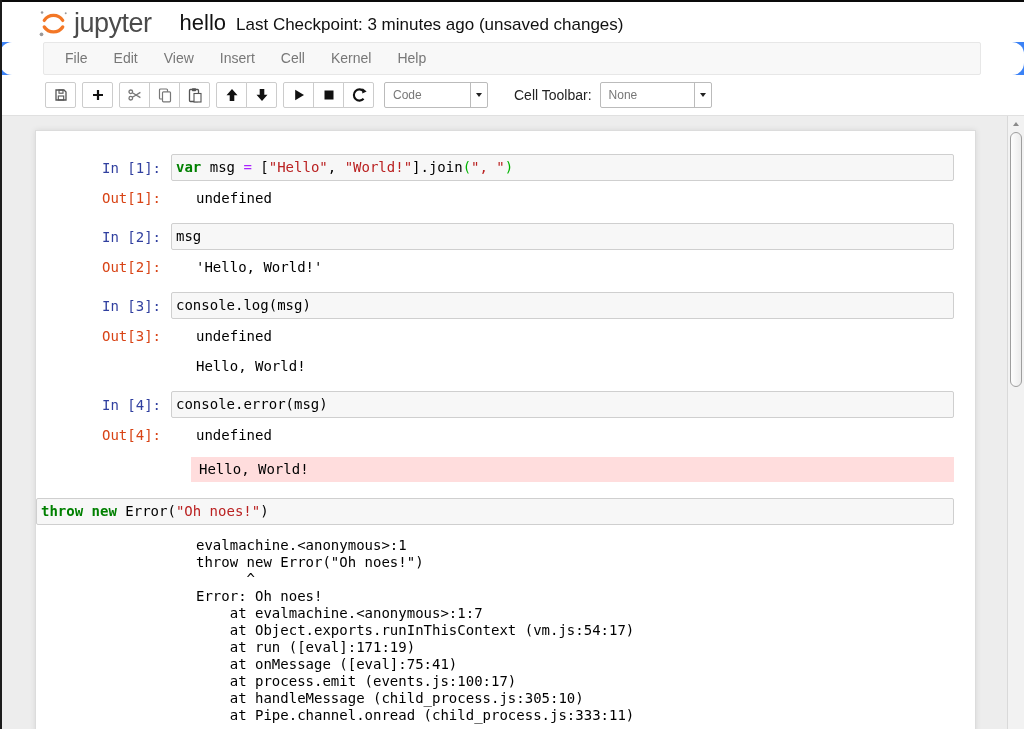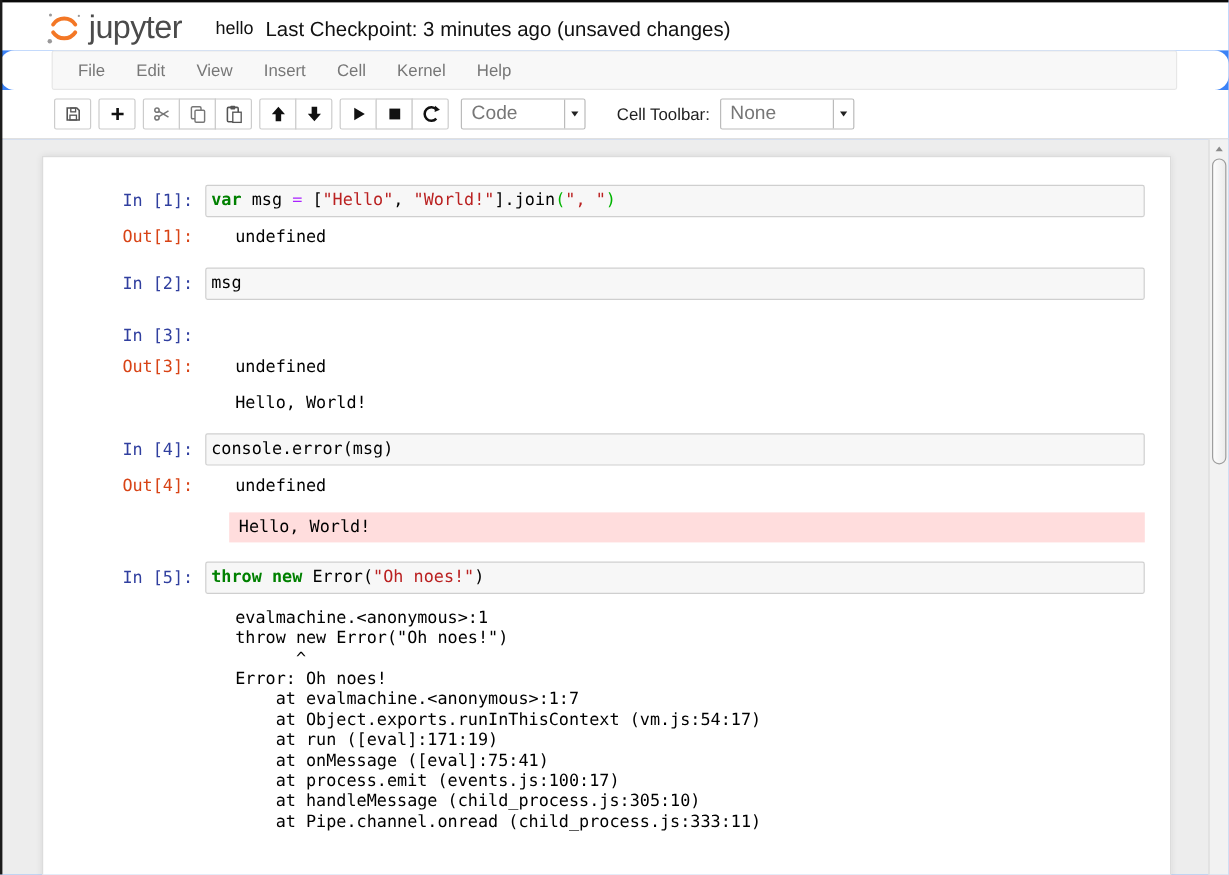--- a/index.html
+++ b/index.html
@@ -9,21 +9,21 @@
     background:#3b82f6; font-family:"Liberation Sans","DejaVu Sans",sans-serif;
   }
   .top-edge { position:absolute; left:0; top:0; width:100%; height:2px; background:#0a0a0a; z-index:50; }
   .left-edge { position:absolute; left:0; top:0; width:2px; height:100%; background:#1c1c1c; z-index:50; }
 
   
   #header { height:42px; padding:4px 0 0 38px; display:flex; align-items:center; background:#fff; }
   #logo { display:flex; align-items:center; cursor:pointer; }
   #logo svg { display:block; }
   #logo-text { font-size:27px; color:#4b4b4b; letter-spacing:-0.5px; margin-left:5px; line-height:1; }
-  #notebook-title { font-size:15px; color:#111; margin-left:28px; cursor:pointer; }
+  #notebook-title { font-size:22px; color:#111; margin-left:28px; cursor:pointer; }
   #checkpoint { font-size:17px; color:#111; margin-left:10px; padding-top:3px; }
 
   
   #menubar-wrap { padding:0 43px; background:#fff;border-radius:12px; }
   #menubar {
     height:33px; background:#f8f8f8; border:1px solid #e7e7e7; border-radius:2px;
     display:flex; align-items:center; padding:0 8px;
   }
   .menu-item { font-size:14px; color:#777; padding:0 13px; line-height:31px; cursor:pointer; }
   #kernel-area { margin-left:auto; display:flex; align-items:center; padding-right:4px; }
@@ -43,21 +43,21 @@
   }
   .btn + .btn { margin-left:-1px; }
   .btn-group .btn:first-child { border-radius:2px 0 0 2px; }
   .btn-group .btn:last-child { border-radius:0 2px 2px 0; }
   .btn-group .btn:only-child { border-radius:2px; }
   .btn svg { display:block; }
   .fselect {
     height:26px; border:1px solid #bbb; border-radius:2px; background:#fff;
     display:flex; align-items:stretch; cursor:pointer;
   }
-  .fselect .val { font-size:16px; color:#777; padding:0 8px; display:flex; align-items:center; flex:1; }
+  .fselect .val { font-size:12px; color:#777; padding:0 8px; display:flex; align-items:center; flex:1; }
   .fselect .arrow { width:17px; border-left:1px solid #bbb; display:flex; align-items:center; justify-content:center; }
   .fselect .arrow i { width:0; height:0; border-left:3.5px solid transparent; border-right:3.5px solid transparent; border-top:4px solid #222; }
   #celltype-select { width:104px; margin-left:4px; }
   #cell-toolbar-label { font-size:14px; color:#222; margin-left:26px; margin-right:8px; }
   #celltoolbar-select { width:112px; }
 
   
   #site { height:614px; background:#ededed; position:relative; overflow:hidden; }
   #notebook-container {
     margin:14px 0 0 35px; width:941px; min-height:700px; background:#fff;
@@ -261,24 +261,33 @@
               </div>
             </div>
           </div>
           <div class="cell">
             <div class="row input-row">
               <div class="prompt in-prompt">In [2]:</div>
               <div class="input-area">
                 <pre class="code"><span>msg</span></pre>
               </div>
             </div>
+            <div class="row output-row kind-result">
+              <div class="prompt out-prompt">Out[2]:</div>
+              <div class="output-content kind-result">
+                <pre>'Hello, World!'</pre>
+              </div>
+            </div>
           </div>
           <div class="cell">
             <div class="row input-row">
               <div class="prompt in-prompt">In [3]:</div>
+              <div class="input-area">
+                <pre class="code"><span>console.log(msg)</span></pre>
+              </div>
             </div>
             <div class="row output-row kind-result">
               <div class="prompt out-prompt">Out[3]:</div>
               <div class="output-content kind-result">
                 <pre>undefined</pre>
               </div>
             </div>
             <div class="row output-row kind-stdout">
               <div class="prompt out-prompt"></div>
               <div class="output-content kind-stdout">
@@ -301,21 +310,20 @@
             </div>
             <div class="row output-row kind-stderr">
               <div class="prompt out-prompt"></div>
               <div class="output-content kind-stderr">
                 <pre>Hello, World!</pre>
               </div>
             </div>
           </div>
           <div class="cell">
             <div class="row input-row">
-              <div class="prompt in-prompt">In [5]:</div>
               <div class="input-area">
                 <pre class="code"><span class="tok-kw">throw</span><span> </span><span class="tok-kw">new</span><span> Error(</span><span class="tok-str">"Oh noes!"</span><span>)</span></pre>
               </div>
             </div>
             <div class="row output-row kind-error">
               <div class="prompt out-prompt"></div>
               <div class="output-content kind-error">
                 <pre>evalmachine.&lt;anonymous&gt;:1
 throw new Error("Oh noes!")
       ^

